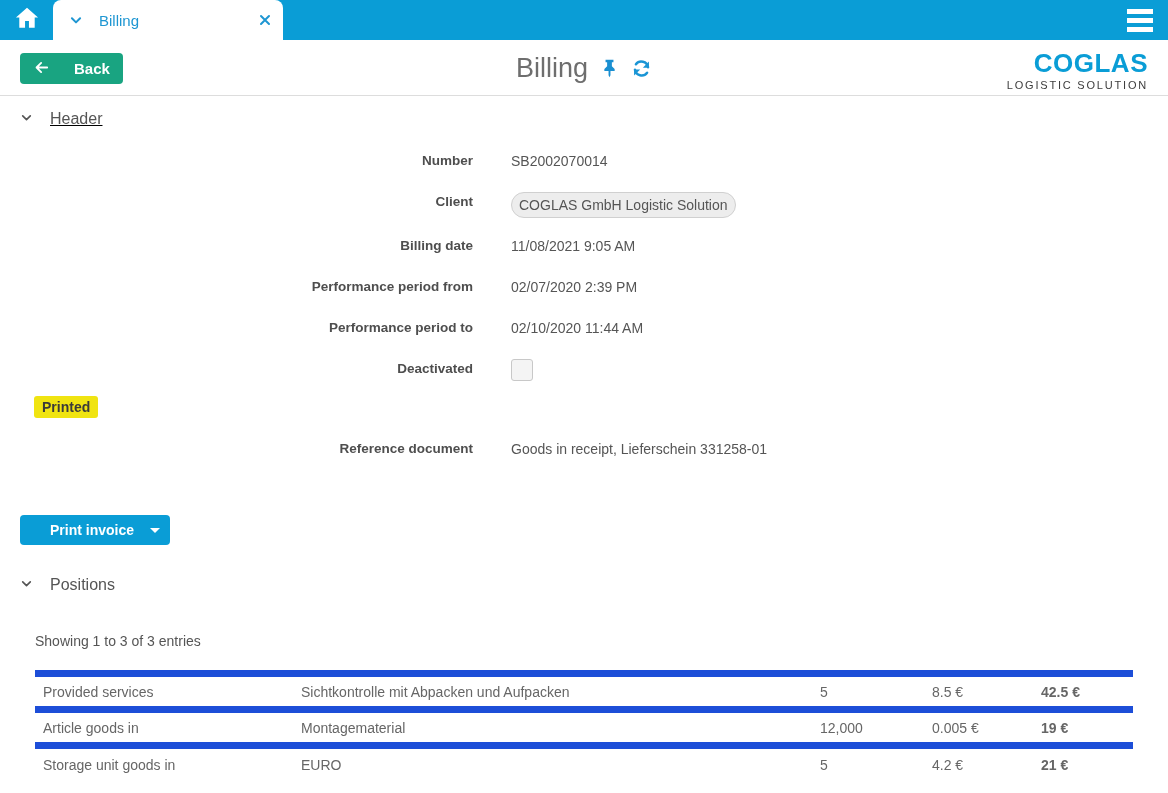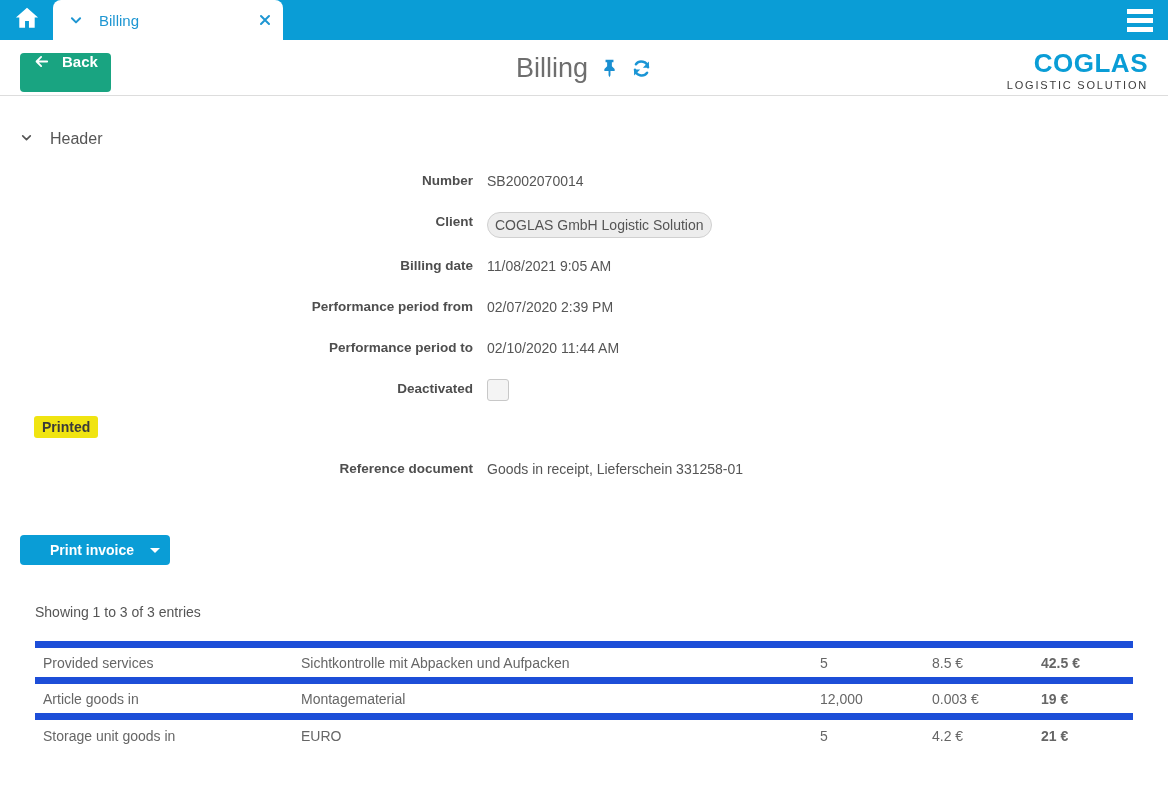--- a/index.html
+++ b/index.html
@@ -11,37 +11,37 @@
   .tab { width: 230px; background: #fff; border-radius: 8px 8px 0 0; display: flex; align-items: center; padding: 0 12px 0 16px; }
   .tab-chevron { display: flex; align-items: center; margin-right: 16px; cursor: pointer; }
   .tab-label { color: #1e96d2; font-size: 15px; flex: 1; }
   .tab-close { display: flex; align-items: center; cursor: pointer; }
   .topbar-spacer { flex: 1; }
   .menu-btn { width: 52px; display: flex; flex-direction: column; justify-content: center; align-items: center; gap: 4px; cursor: pointer; margin-right: 2px; }
   .menu-bar { width: 26px; height: 5px; background: #fff; }
 
   
   .page-header { height: 56px; position: relative; border-bottom: 1px solid #ddd; background: #fff; }
-  .back-btn { position: absolute; left: 20px; top: 13px; height: 39px; background: #19a481; border: none; border-radius: 4px; color: #fff; font-weight: bold; font-size: 15px; font-family: inherit; display: flex; gap: 12px; padding: 0 13px; cursor: pointer; }
+  .back-btn { position: absolute; left: 20px; top: 13px; height: 31px; background: #19a481; border: none; border-radius: 4px; color: #fff; font-weight: bold; font-size: 15px; font-family: inherit; display: flex; align-items: center; gap: 24px; padding: 0 13px; cursor: pointer; }
   .title-wrap { position: absolute; left: 0; right: 0; top: 0; height: 56px; display: flex; align-items: center; justify-content: center; gap: 12px; }
   .page-title { font-size: 27px; color: #6e6e6e; }
   .title-icon { display: flex; align-items: center; cursor: pointer; }
   .logo { position: absolute; right: 20px; top: 8px; text-align: right; }
   .logo-main { font-size: 26px; font-weight: 800; color: #0a9dd6; letter-spacing: 0.5px; line-height: 30px; }
   .logo-sub { font-size: 11px; color: #3c3c3c; letter-spacing: 1.8px; margin-top: 1px; }
 
   
   .content { padding: 0 20px; }
   .section-header { display: flex; align-items: center; gap: 17px; cursor: pointer; }
-  .section-header.first { margin-top: 34px; }
+  .section-header.first { margin-top: 14px; text-decoration: underline; }
   .section-title { font-size: 16px; color: #555; }
 
   
   .form { margin-top: 23px; }
-  .form-row { display: flex; align-items: flex-start; margin-bottom: 21px; }
+  .form-row { display: flex; align-items: flex-start; margin-bottom: 21px; gap: 24px; }
   .form-label { width: 453px; text-align: right; font-weight: bold; font-size: 13.5px; color: #4e4e4e; line-height: 20px; flex: none; }
   .form-value { margin-left: 14px; font-size: 14px; color: #555; line-height: 20px; }
   .client-box { margin-left: 14px; background: #ededed; border: 1px solid #d0d0d0; border-radius: 14px; padding: 3px 7px; font-size: 14px; color: #555; line-height: 18px; }
   .row-client { margin-bottom: 18px; }
   .checkbox { margin-left: 14px; width: 22px; height: 22px; background: #f4f4f4; border: 1px solid #c8c8c8; border-radius: 3px; cursor: pointer; }
   .row-checkbox { margin-bottom: 15px; }
   .status-badge { margin-left: 14px; background: #f0e411; color: #3a3a3a; font-weight: bold; font-size: 14px; padding: 3px 8px; border-radius: 3px; }
   .row-status { margin-bottom: 21px; align-items: center; }
   .row-status .form-label { line-height: 23px; }
 
@@ -177,38 +177,46 @@
 
   
   <div class="btn-group">
     <button class="btn-primary">Print invoice</button>
     <button class="btn-caret">
       <span class="caret-down"></span>
     </button>
   </div>
 
   
+  <div class="section-header positions">
+    <span>
+      <svg width="13" height="13" viewBox="0 0 24 24">
+          <path d="M5 9l7 7 7-7" fill="none" stroke="#555" stroke-width="3" stroke-linecap="round" stroke-linejoin="round"></path>
+        </svg>
+    </span>
+    <span class="section-title">Positions</span>
+  </div>
 
   <div class="positions-body">
     <div class="table-summary">Showing 1 to 3 of 3 entries</div>
 
     <table class="positions">
       <tbody>
         <tr>
           <td class="col-type">Provided services</td>
           <td class="col-desc">Sichtkontrolle mit Abpacken und Aufpacken</td>
           <td class="col-qty">5</td>
           <td class="col-price">8.5 €</td>
           <td class="col-total">42.5 €</td>
         </tr>
         <tr>
           <td class="col-type">Article goods in</td>
           <td class="col-desc">Montagematerial</td>
           <td class="col-qty">12,000</td>
-          <td class="col-price">0.003 €</td>
+          <td class="col-price">0.005 €</td>
           <td class="col-total">19 €</td>
         </tr>
         <tr>
           <td class="col-type">Storage unit goods in</td>
           <td class="col-desc">EURO</td>
           <td class="col-qty">5</td>
           <td class="col-price">4.2 €</td>
           <td class="col-total">21 €</td>
         </tr>
       </tbody>

